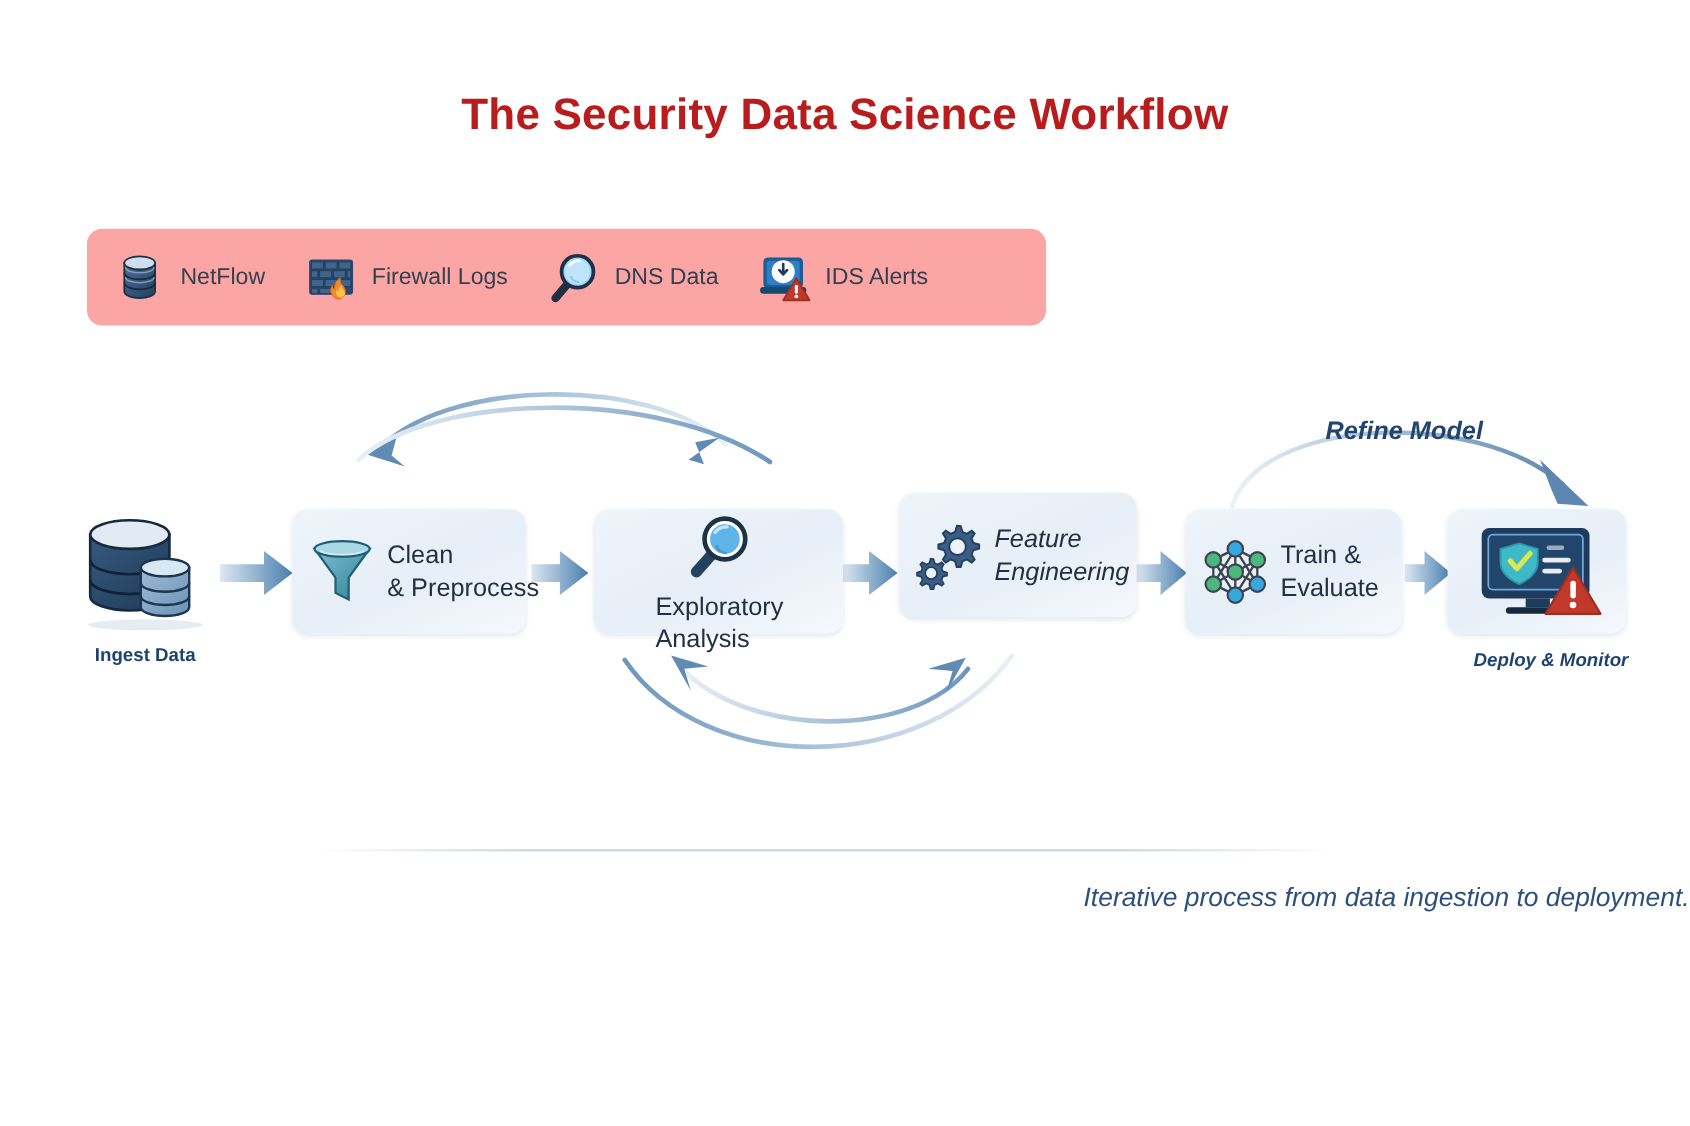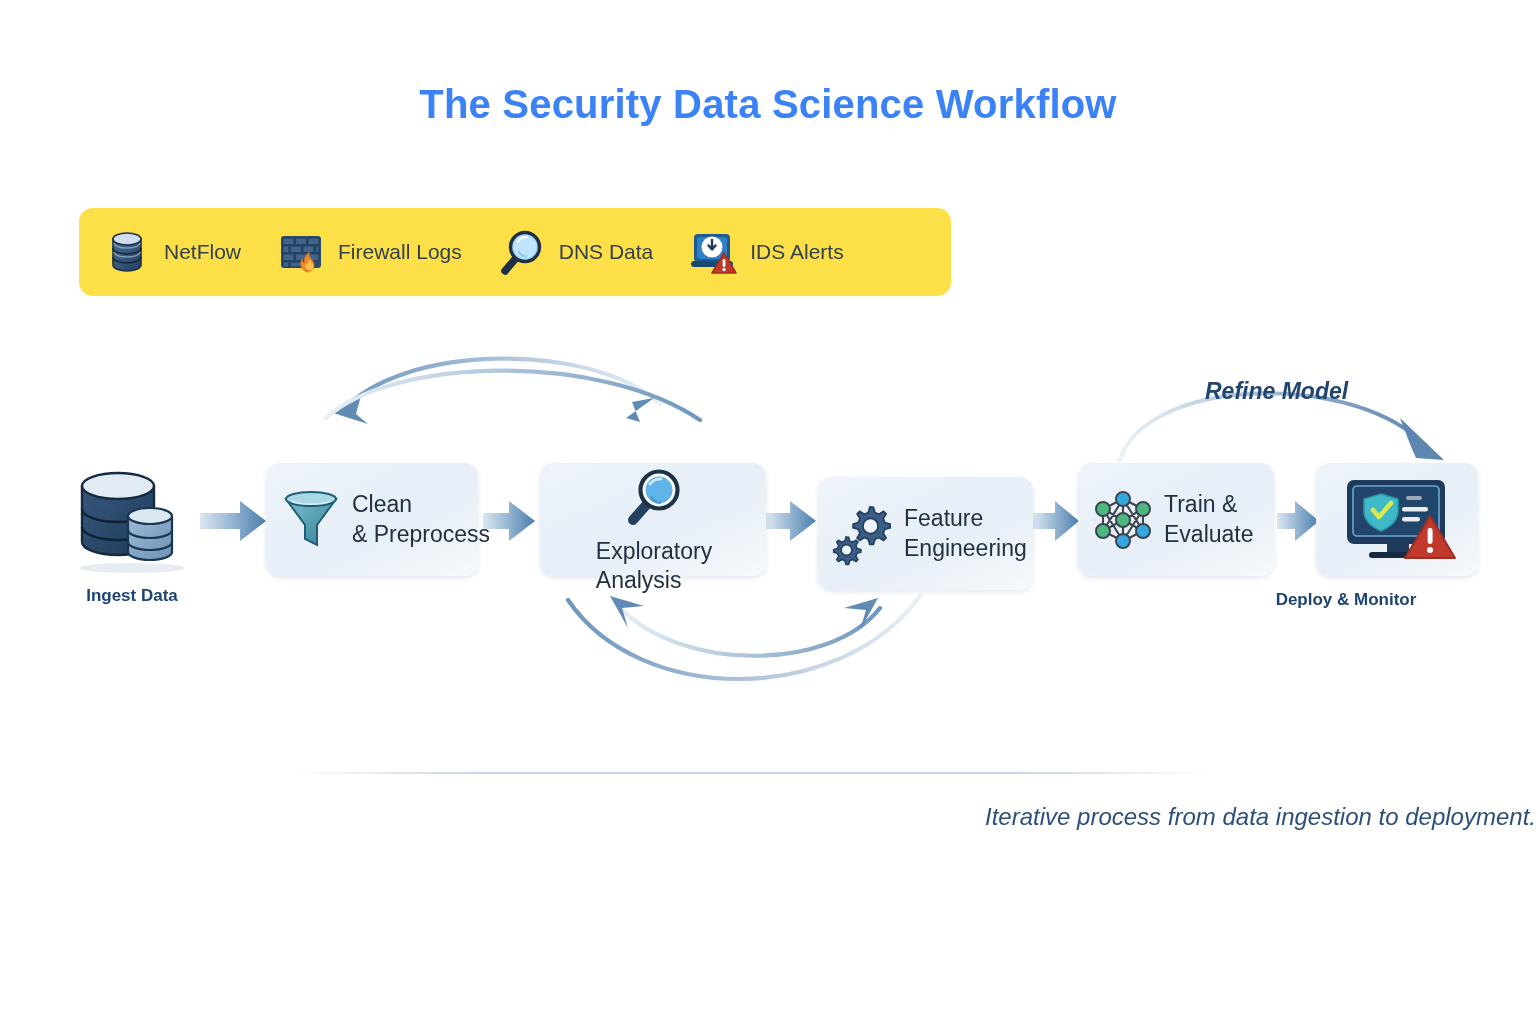--- a/index.html
+++ b/index.html
@@ -12,30 +12,30 @@
   }
 
   
   #page-title {
     position:absolute;
     left:0; right:0;
     top:82px;
     text-align:center;
     font-size:40px;
     font-weight:bold;
-    color:#3b82f6;
+    color:#b91c1c;
     letter-spacing:0.2px;
   }
 
   
   #sources-panel {
     position:absolute;
     left:79px; top:208px;
     width:872px; height:88px;
-    background:#fde047;
+    background:#fca5a5;
     border-radius:14px;
     display:flex;
     align-items:center;
     padding-left:22px;
   }
   .source-chip {
     display:flex;
     align-items:center;
     gap:11px;
     margin-right:34px;
@@ -318,21 +318,21 @@
         <path d="M29 21 a13 13 0 0 1 11-5" fill="none" stroke="#cfeaff" stroke-width="3" stroke-linecap="round" opacity=".9"></path>
         <path d="M30 33 a11 11 0 0 0 10 7" fill="none" stroke="#3b90c9" stroke-width="2.4" opacity=".7"></path>
       </svg>
     </div>
     <div class="stage-label">
       <span>Exploratory</span>
       <span class="l2">Analysis</span>
     </div>
   </div>
 
-  <div class="stage-box" style="left:818px; top:477px; width:215px; height:113px;">
+  <div class="stage-box" style="left:818px; top:448px; width:215px; height:113px;font-style:italic;">
     <div class="stage-icon">
       <svg viewBox="0 0 66 66" width="66" height="66">
         <g fill="#3b5d86" stroke="#22415f" stroke-width="1.8">
           <path d="M40 6 l3.4 .4 1.5 5.2 4 1.7 4.6-2.8 2.5 2.5 -2.8 4.6 1.7 4 5.2 1.5 0 3.6 -5.2 1.5 -1.7 4 2.8 4.6 -2.5 2.5 -4.6-2.8 -4 1.7 -1.5 5.2 -3.6 0 -1.5-5.2 -4-1.7 -4.6 2.8 -2.5-2.5 2.8-4.6 -1.7-4 -5.2-1.5 0-3.6 5.2-1.5 1.7-4 -2.8-4.6 2.5-2.5 4.6 2.8 4-1.7 1.5-5.2 z"></path>
         </g>
         <circle cx="40.5" cy="25" r="7.6" fill="#eef3f9" stroke="#22415f" stroke-width="1.8"></circle>
         <g fill="#3b5d86" stroke="#22415f" stroke-width="1.6">
           <path d="M16 36 l2.6 .3 1.1 3.8 3 1.2 3.4-2 1.8 1.8 -2 3.4 1.2 3 3.8 1.1 0 2.6 -3.8 1.1 -1.2 3 2 3.4 -1.8 1.8 -3.4-2 -3 1.2 -1.1 3.8 -2.6 0 -1.1-3.8 -3-1.2 -3.4 2 -1.8-1.8 2-3.4 -1.2-3 -3.8-1.1 0-2.6 3.8-1.1 1.2-3 -2-3.4 1.8-1.8 3.4 2 3-1.2 1.1-3.8 z"></path>
         </g>
         <circle cx="16.5" cy="49" r="5.4" fill="#eef3f9" stroke="#22415f" stroke-width="1.6"></circle>
@@ -379,19 +379,19 @@
         <path d="M40 38 L46 45 L58 31" fill="none" stroke="#dbe84f" stroke-width="4.6" stroke-linecap="round" stroke-linejoin="round"></path>
         <rect x="73" y="24" width="16" height="4" rx="2" fill="#ffffff" opacity=".55"></rect>
         <rect x="69" y="35" width="26" height="4.4" rx="2.2" fill="#ffffff" opacity=".9"></rect>
         <rect x="69" y="45" width="18" height="4.4" rx="2.2" fill="#ffffff" opacity=".9"></rect>
         <path d="M97 44 L122 86 L72 86 Z" fill="#c0392b" stroke="#9c2f22" stroke-width="2" stroke-linejoin="round"></path>
         <rect x="94.6" y="56" width="5" height="16" rx="2.4" fill="#fff"></rect>
         <circle cx="97" cy="78" r="3" fill="#fff"></circle>
       </svg>
     </div>
   </div>
-  <div class="endpoint-label" style="left:1248px; top:590px; width:196px;">Deploy &amp; Monitor</div>
+  <div class="endpoint-label" style="left:1312px; top:590px; width:196px;font-style:italic;">Deploy &amp; Monitor</div>
 
   <div id="refine-label">Refine Model</div>
 </div>
 
 <div id="footer-divider"></div>
 <div id="footer-caption">Iterative process from data ingestion to deployment.</div>
 
 </body></html>

